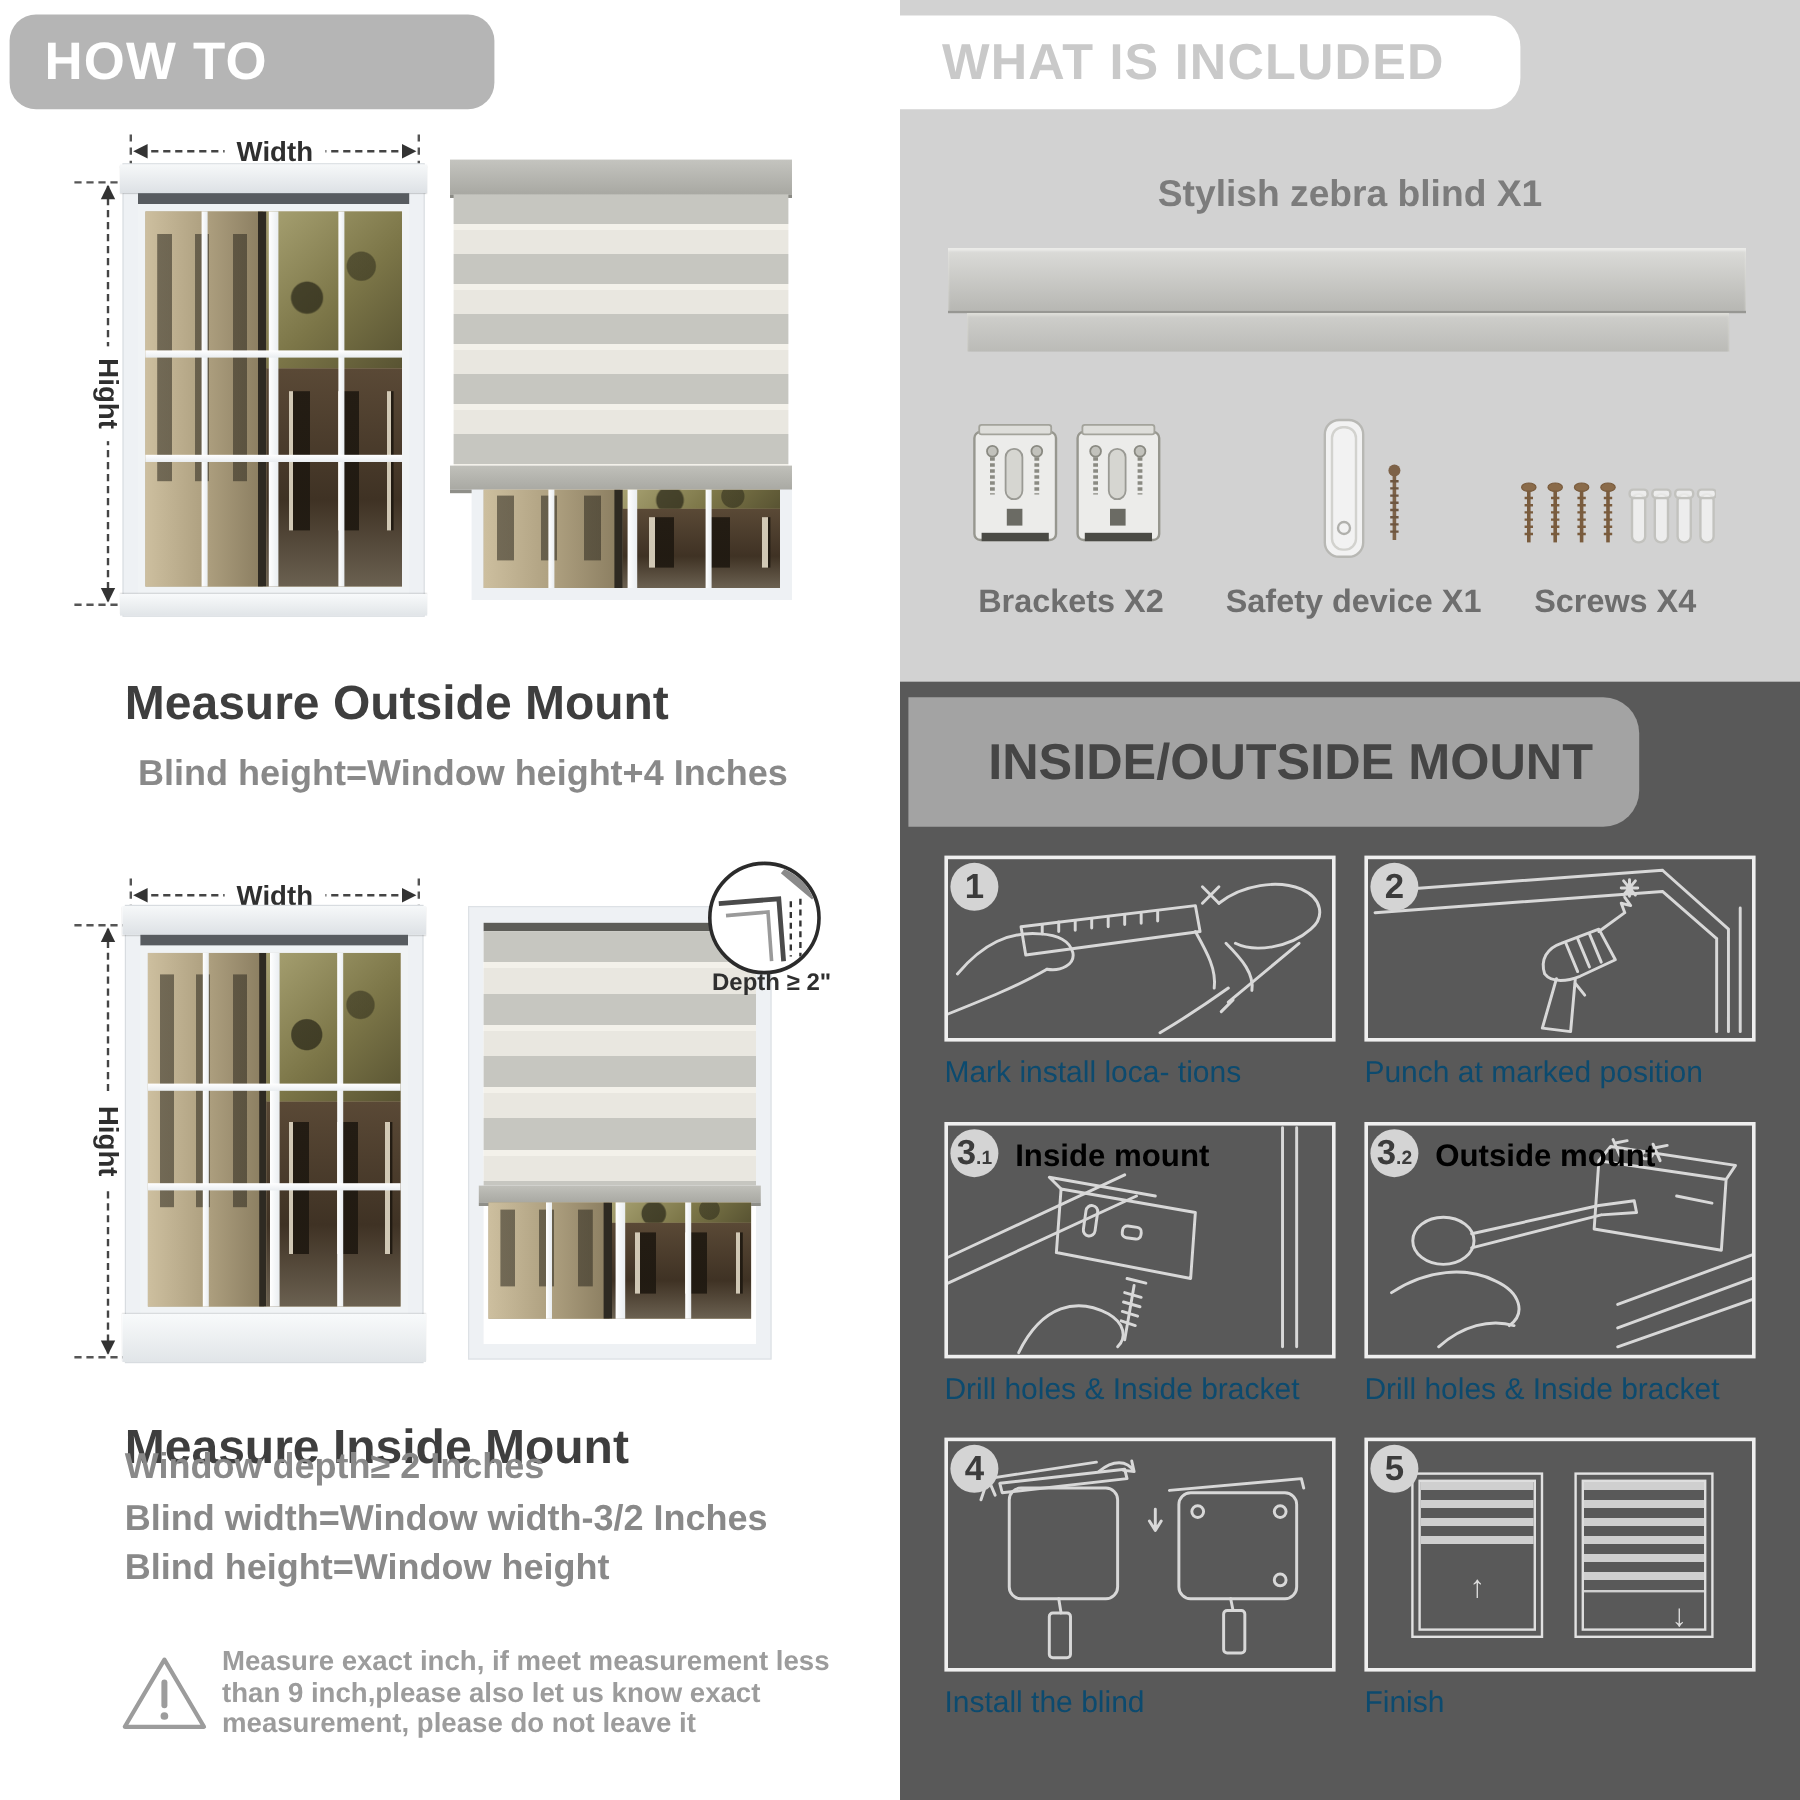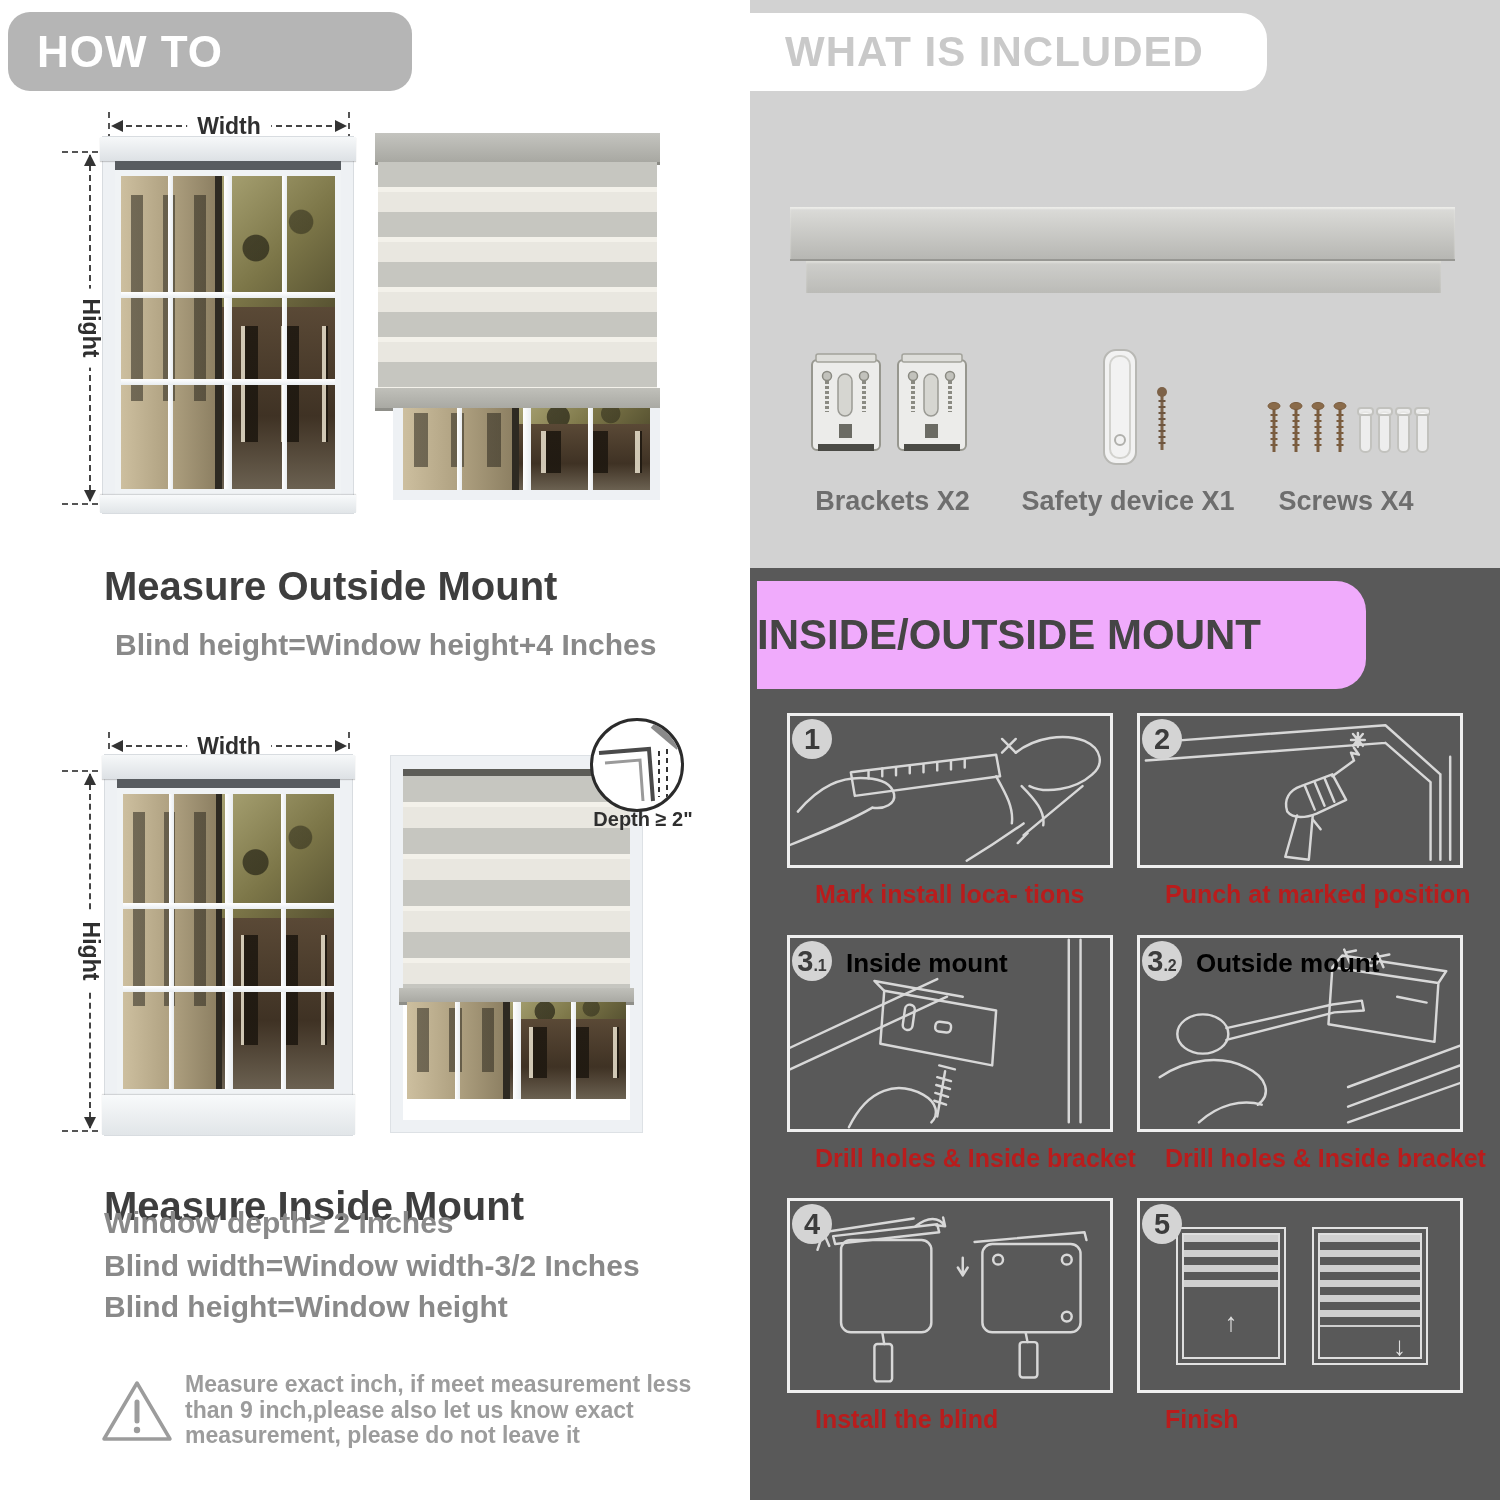--- a/index.html
+++ b/index.html
@@ -93,30 +93,30 @@
       font-size:31px;font-weight:bold;color:#7c7c7c;}
   .headrail{position:absolute;left:790px;top:207px;width:665px;height:88px;}
   .headrail .hr-main{position:absolute;left:0;right:0;top:0;height:52px;
       background:linear-gradient(180deg,#dcdcd9,#b7b7b3);border-bottom:2px solid #97979-3;
       border-bottom:2px solid #979793;box-shadow:inset 0 2px 2px #ecece9;}
   .headrail .hr-valance{position:absolute;left:16px;right:14px;top:54px;height:32px;
       background:linear-gradient(180deg,#cfcfcc,#bbbbb7);box-shadow:inset 0 2px 2px #deded9;}
   .item-label{position:absolute;top:486px;text-align:center;font-size:27px;font-weight:bold;color:#6e6e6e;}
   
   .panel-dark{position:absolute;left:750px;top:568px;width:750px;height:932px;background:#595959;}
-  .pill-mount{position:absolute;left:757px;top:581px;width:609px;height:108px;background:#f0abfc;
+  .pill-mount{position:absolute;left:757px;top:581px;width:609px;height:108px;background:#a3a3a3;
       border-radius:0 30px 30px 0;color:#454545;font-size:42px;font-weight:bold;line-height:108px;
-      box-sizing:border-box;}
+      padding-left:28px;box-sizing:border-box;text-align:center;}
   .step-box{position:absolute;border:3px solid #efefef;box-sizing:border-box;}
   .step-num{position:absolute;left:2px;top:3px;width:40px;height:40px;border-radius:50%;
       background:#d4d4d4;color:#3c3c3c;text-align:center;line-height:40px;font-weight:bold;}
   .step-num .n{font-size:29px;}
   .step-num .ns{font-size:16px;}
   .step-tag{position:absolute;left:56px;top:10px;font-size:26px;font-weight:bold;color:#000000;}
-  .step-caption{position:absolute;font-size:25px;font-weight:bold;color:#b91c1c;margin-left:28px;}
+  .step-caption{position:absolute;font-size:25px;font-weight:normal;color:#0c4a6e;}
   .art{position:absolute;inset:0;width:100%;height:100%;}
   .art path,.art rect,.art ellipse,.art circle{fill:none;stroke:#d8d8d8;stroke-width:2.5;
       stroke-linecap:round;stroke-linejoin:round;}
   
   .mini{position:absolute;border:2px solid #e2e2e2;padding:5px;box-sizing:border-box;}
   .mini .stripes{width:100%;background:repeating-linear-gradient(180deg,#cfcfcf 0 7px,rgba(0,0,0,0) 7px 15px);}
   .mini .arrow{position:absolute;left:0;right:0;text-align:center;color:#dddddd;font-size:26px;font-weight:bold;}
 </style>
 </head>
 <body>
@@ -270,20 +270,21 @@
   <div class="note-text">
     <span>Measure exact inch, if meet measurement less</span>
     <span>than 9 inch,please also let us know exact</span>
     <span>measurement, please do not leave it</span>
   </div>
 
   <div class="panel-light"></div>
   <div class="pill-white">
     <span>WHAT IS INCLUDED</span>
   </div>
+  <div class="blind-label">Stylish zebra blind X1</div>
 
   <div class="headrail">
     <div class="hr-main"></div>
     <div class="hr-valance"></div>
   </div>
 
   <svg class="abs" style="left:810px;top:352px;" width="158" height="112" viewBox="0 0 158 112">
     <g>
       <rect x="2" y="8" width="68" height="90" rx="5" fill="#ececea" stroke="#97978f" stroke-width="2"></rect>
       <rect x="6" y="2" width="60" height="8" rx="2" fill="#dededa" stroke="#a3a39b" stroke-width="1.5"></rect>

